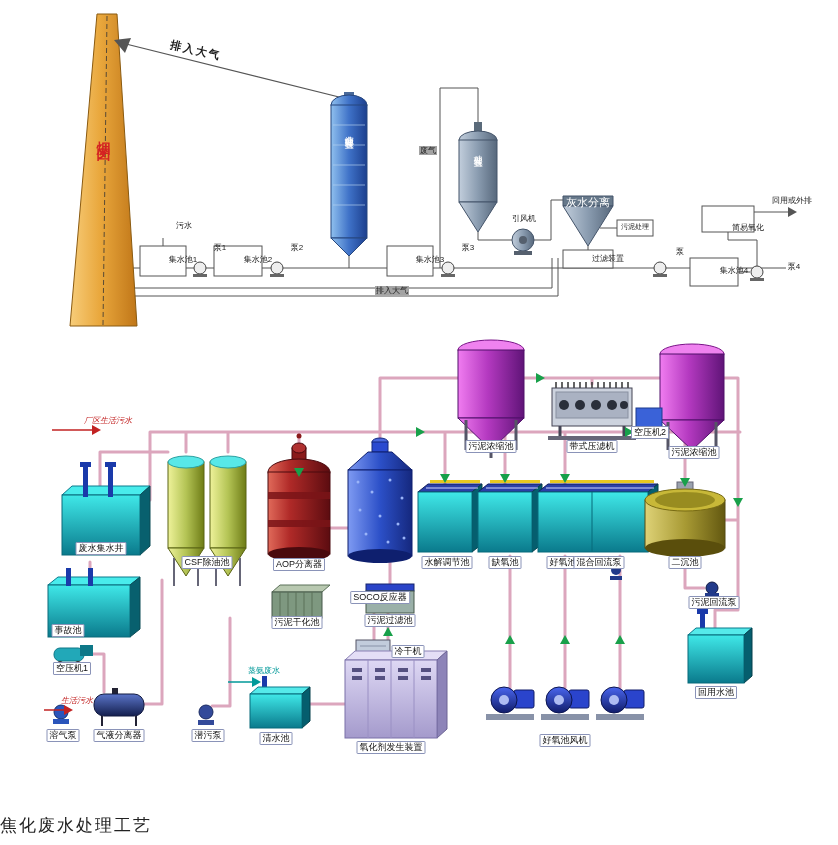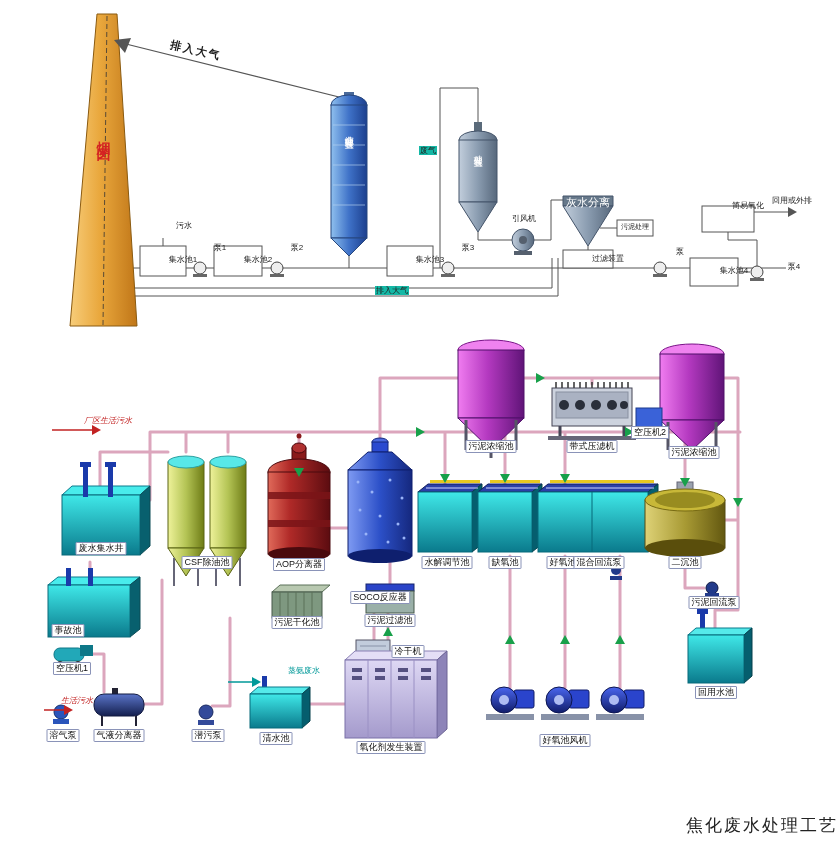--- a/index.html
+++ b/index.html
@@ -4,32 +4,32 @@
 <style>
   html,body{margin:0;padding:0;}
   body{width:838px;height:845px;background:#ffffff;position:relative;
        font-family:"Liberation Sans",sans-serif;overflow:hidden;}
   .stage{position:absolute;left:0;top:0;width:838px;height:800px;}
   .stage svg{position:absolute;left:0;top:0;}
   .lbl{position:absolute;transform:translateX(-50%);white-space:nowrap;
        color:#222;font-size:9px;line-height:1.15;}
   .tiny{font-size:8px;padding-left:40px;}
   .t7{font-size:7px;}
-  .tinybg{background:#14b8a6;padding:0 1px;}
+  .tinybg{background:#a3a3a3;padding:0 1px;}
   .box{background:#fff;border:1px solid #8a93b8;padding:0 2px;font-size:9px;
        color:#111;border-radius:1px;line-height:11px;}
   .vert{writing-mode:vertical-rl;text-orientation:upright;}
   .red{color:#c22222;font-style:italic;}
-  .teal{color:#009999;margin-left:40px;}
+  .teal{color:#009999;}
   .rot{transform:translateX(-50%) rotate(13deg);font-weight:bold;
        font-size:11px;letter-spacing:2px;color:#1a1a1a;}
   .chimney-label{color:#d42222;font-weight:bold;font-size:14px;letter-spacing:6px;}
   .tower-label{color:#fff;font-size:9px;letter-spacing:1px;}
   .funnel-label{color:#fff;font-size:11px;}
-  .caption{position:absolute;left:0;top:814px;width:100%;text-align:right;
+  .caption{position:absolute;left:0;top:814px;width:100%;text-align:left;
        font-size:17px;letter-spacing:2px;color:#222;}
 </style>
 </head>
 <body>
 
 <div class="stage">
 
 <svg width="838" height="800" viewBox="0 0 838 800">
   <defs>
     <linearGradient id="gChim" x1="0" y1="0" x2="1" y2="0">
@@ -470,21 +470,21 @@
   <div class="lbl vert tower-label" style="left:349px;top:128px">综合处理装置</div>
   <div class="lbl tiny" style="left:410px;top:255px">集水池3</div>
   <div class="lbl tiny" style="left:448px;top:243px">泵3</div>
   <div class="lbl tiny tinybg" style="left:428px;top:146px">废气</div>
   <div class="lbl vert tower-label" style="left:478px;top:148px">处理装置</div>
   <div class="lbl tiny" style="left:504px;top:214px">引风机</div>
   <div class="lbl funnel-label" style="left:588px;top:196px">灰水分离</div>
   <div class="lbl t7" style="left:635px;top:223px">污泥处理</div>
   <div class="lbl tiny" style="left:588px;top:254px">过滤装置</div>
   <div class="lbl tiny" style="left:660px;top:247px">泵</div>
-  <div class="lbl tiny" style="left:728px;top:201px">简易氧化</div>
+  <div class="lbl tiny" style="left:728px;top:223px">简易氧化</div>
   <div class="lbl tiny" style="left:714px;top:266px">集水池4</div>
   <div class="lbl tiny" style="left:774px;top:262px">泵4</div>
   <div class="lbl tiny" style="left:772px;top:196px">回用或外排</div>
   <div class="lbl tiny tinybg" style="left:392px;top:286px">排入大气</div>
 </div>
 
 <div>
   <div class="lbl tiny red" style="left:88px;top:416px">厂区生活污水</div>
   <div class="lbl box" style="left:101px;top:542px">废水集水井</div>
   <div class="lbl box" style="left:68px;top:624px">事故池</div>

